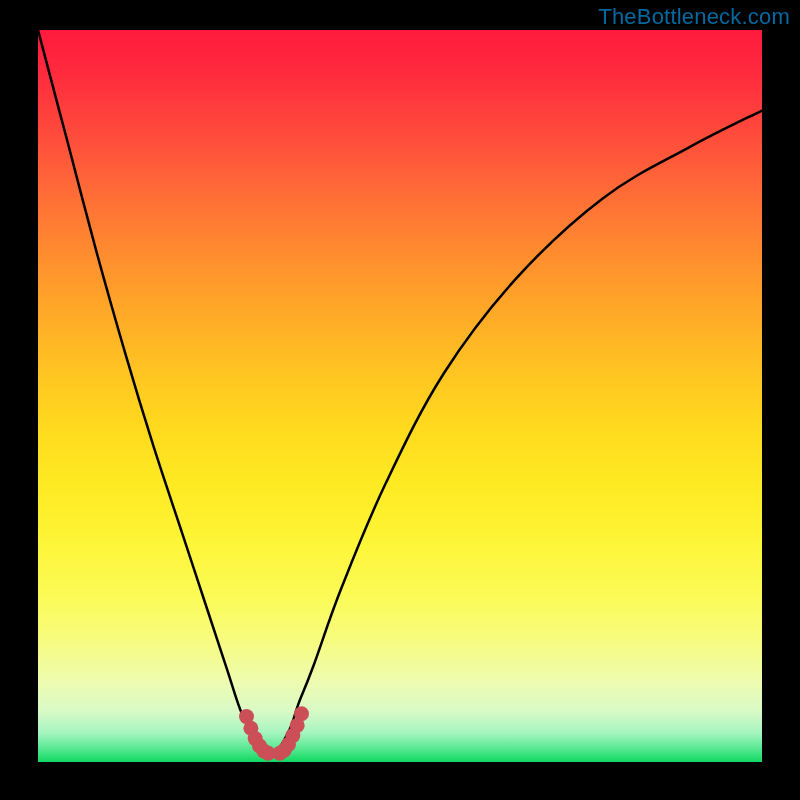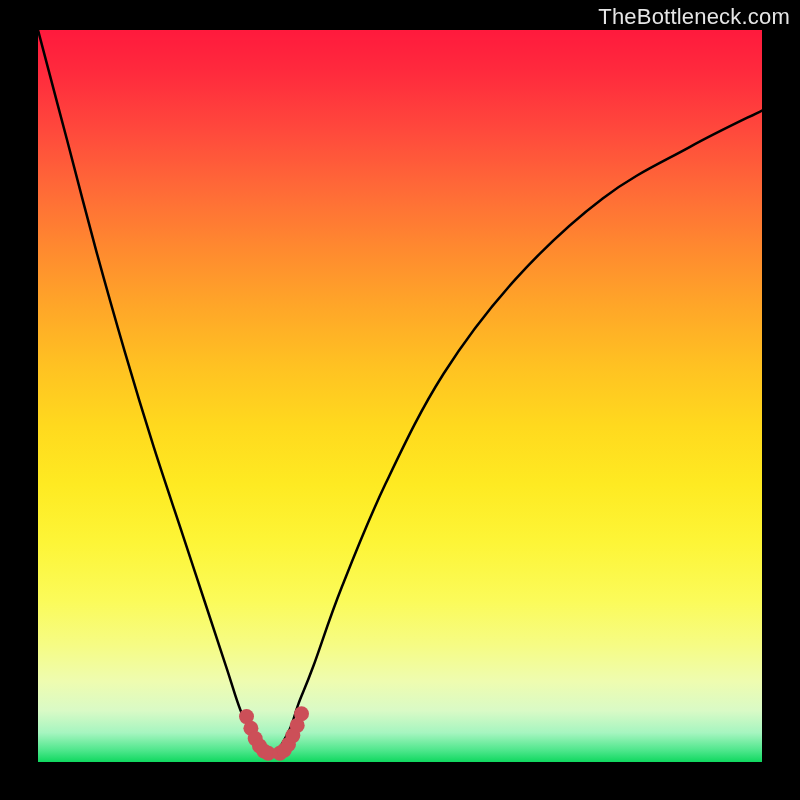--- a/index.html
+++ b/index.html
@@ -46,21 +46,21 @@
   svg.curves {
     position: absolute;
     left: 0; top: 0;
     width: 724px;
     height: 732px;
   }
   .watermark {
     position: absolute;
     top: 4px;
     right: 10px;
-    color: #e5e5e5;
+    color: #0369a1;
     font-size: 22px;
     letter-spacing: 0.2px;
     font-family: Arial, Helvetica, sans-serif;
   }
 </style>
 </head>
 <body>
 
 <div class="frame">
   <div class="plot">

